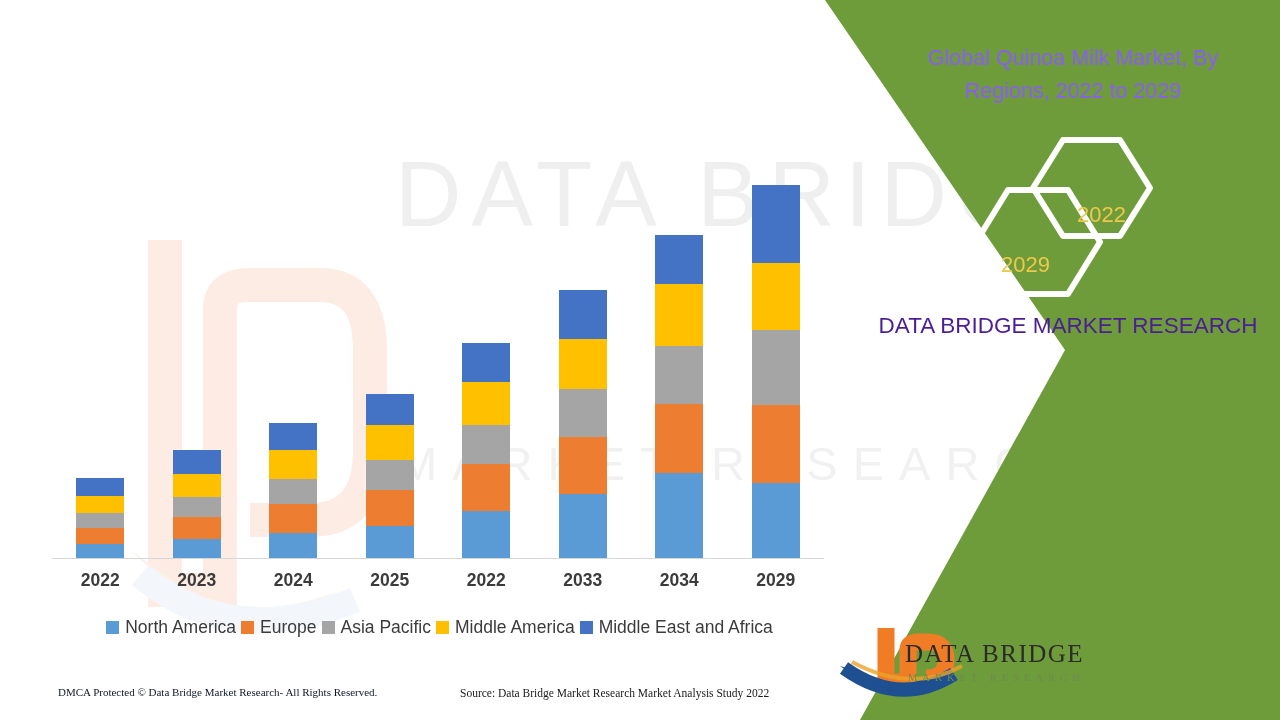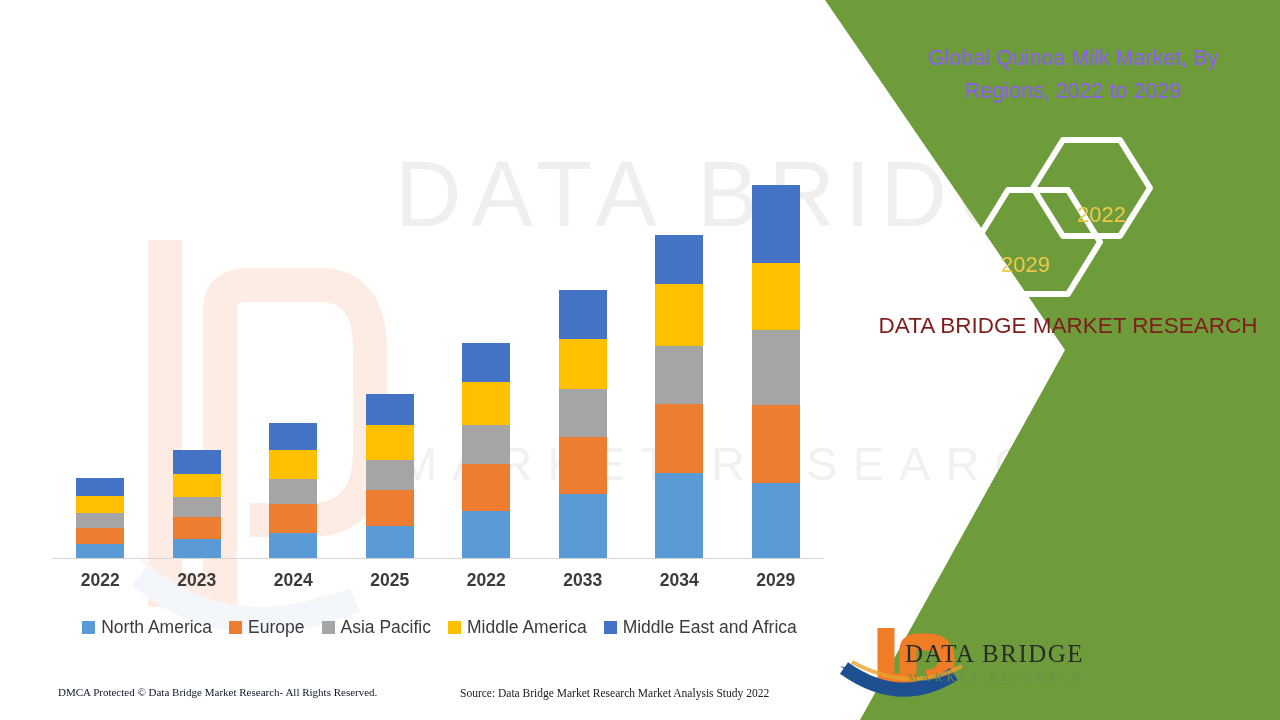--- a/index.html
+++ b/index.html
@@ -98,21 +98,21 @@
     color: #3b3b3b;
   }
 
   .legend {
     position: absolute;
     left: 52px; top: 617px;
     width: 775px;
     display: flex;
     justify-content: center;
     align-items: center;
-    gap: 17px;
+    gap: 5px;
   }
   .legend-item {
     display: flex;
     align-items: center;
     gap: 6px;
   }
   .legend-swatch {
     width: 13px; height: 13px;
     flex: 0 0 13px;
   }
@@ -176,21 +176,21 @@
   .hex-2022 { left: 117px; top: 72px; }
   .hex-2029 { left: 41px; top: 122px; }
 
   .brand {
     position: absolute;
     left: 48px; top: 310px;
     width: 420px;
     text-align: center;
     font-size: 22.5px;
     line-height: 1.45;
-    color: #7f1d1d;
+    color: #4c1d95;
   }
 
   .logo {
     position: absolute;
     left: 12px; top: 620px;
     width: 260px; height: 82px;
   }
   .logo-text {
     position: absolute;
     left: 95px; top: 640px;

